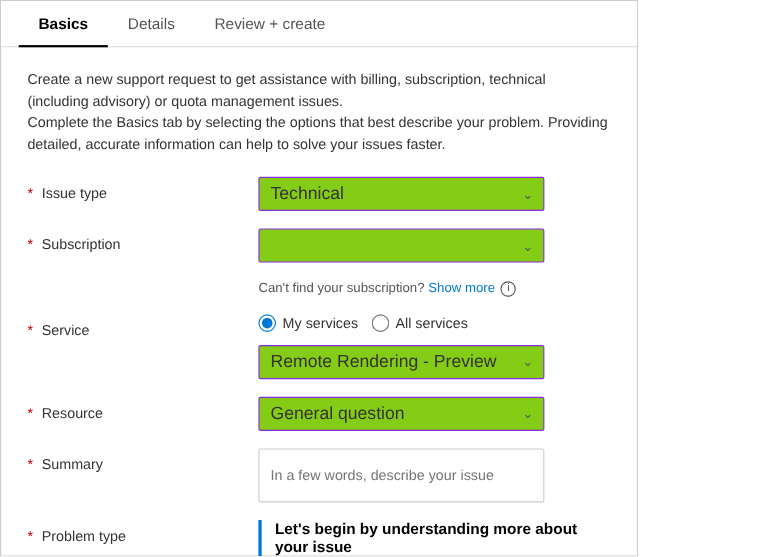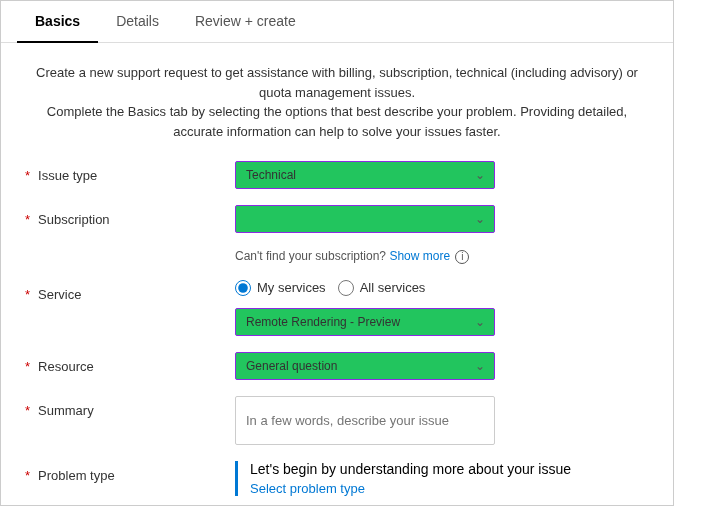--- a/index.html
+++ b/index.html
@@ -7,21 +7,21 @@
       font-family: 'Segoe UI', Arial, sans-serif;
       font-size: 13px;
       color: #333;
       background: #fff;
       width: 706px;
       height: 506px;
       overflow: hidden;
     }
 
     .container {
-      width: 674px;
+      width: 580px;
       height: 506px;
       border: 1px solid #ccc;
       display: flex;
       flex-direction: column;
     }
 
     
     .tabs {
       display: flex;
       border-bottom: 1px solid #ddd;
@@ -47,21 +47,20 @@
       padding: 20px 24px;
       flex: 1;
       overflow-y: auto;
     }
 
     .description {
       font-size: 13px;
       color: #333;
       line-height: 1.5;
       margin-bottom: 20px;
-      text-align: center;
     }
 
     
     .form-row {
       display: flex;
       align-items: flex-start;
       margin-bottom: 16px;
     }
 
     .form-label {
@@ -90,23 +89,23 @@
       position: relative;
       display: inline-block;
       width: 260px;
     }
 
     .select-box {
       width: 100%;
       padding: 6px 32px 6px 10px;
       border: 1px solid #8a2be2;
       border-radius: 2px;
-      font-size: 12px;
+      font-size: 16px;
       color: #333;
-      background: #22c55e;
+      background: #84cc16;
       appearance: none;
       cursor: pointer;
       outline: none;
     }
 
     .select-box.empty {
       border-color: #8a2be2;
     }
 
     .select-arrow {
@@ -181,21 +180,21 @@
     }
 
     
     .problem-type-content {
       border-left: 3px solid #0078d4;
       padding-left: 12px;
     }
 
     .problem-type-title {
       font-size: 14px;
-      font-weight: 400;
+      font-weight: 700;
       color: #000;
       margin-bottom: 4px;
     }
 
     .problem-type-link {
       color: #0078d4;
       font-size: 13px;
       cursor: pointer;
       text-decoration: none;
     }

